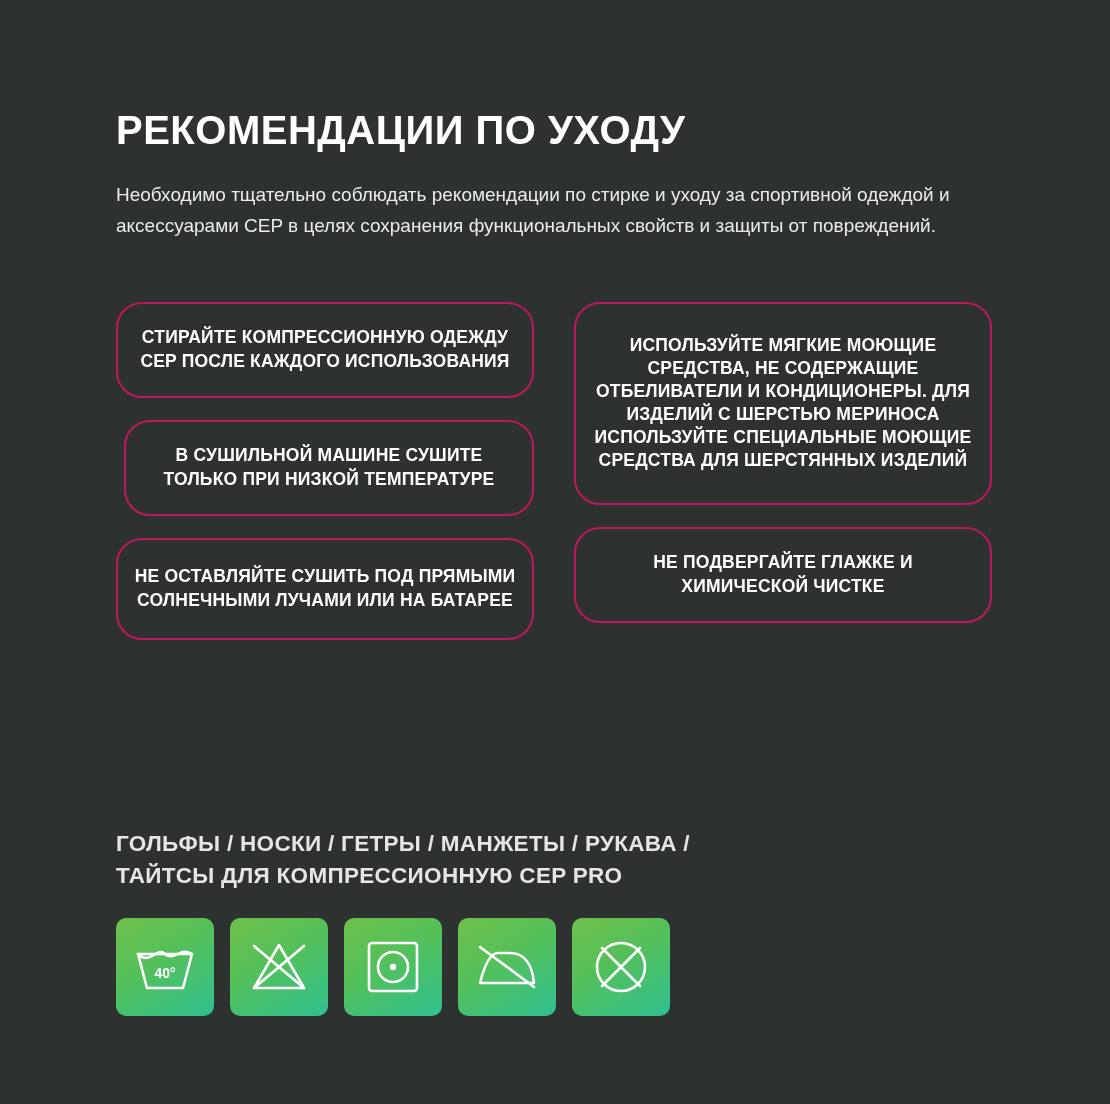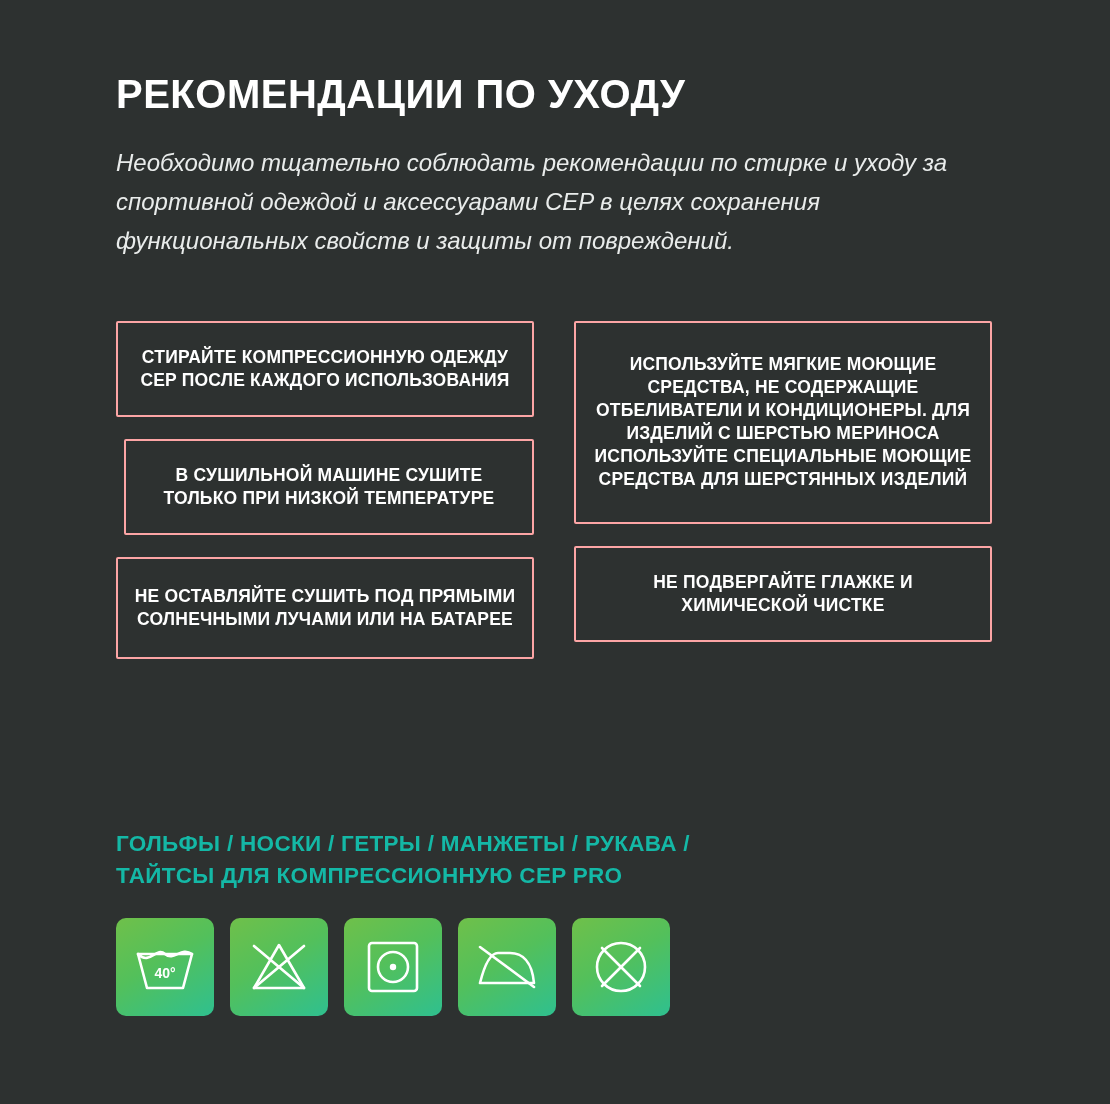--- a/index.html
+++ b/index.html
@@ -21,53 +21,52 @@
     height: 1104px;
     box-sizing: border-box;
     padding: 0 116px;
   }
 
   .title {
     font-size: 40px;
     font-weight: bold;
     letter-spacing: 0.5px;
     margin: 0;
-    padding-top: 72px;
+    padding-top: 108px;
     line-height: 1.1;
     color: #ffffff;
   }
 
   .intro {
     margin: 0;
     padding-top: 28px;
-    font-size: 24px;
+    font-size: 19px;
     line-height: 1.62;
     color: #e9eceb;
     font-weight: 400;
     max-width: 880px;
-    font-style: italic;
   }
 
   .cards {
     position: relative;
     margin-top: 60px;
     display: flex;
     gap: 40px;
     align-items: flex-start;
   }
   .col {
     display: flex;
     flex-direction: column;
   }
   .col-left { width: 418px; }
   .col-right { width: 418px; }
 
   .card {
-    border: 2px solid #fca5a5;
-    border-radius: 2px;
+    border: 2px solid #be185d;
+    border-radius: 26px;
     box-sizing: border-box;
     display: flex;
     align-items: center;
     justify-content: center;
     text-align: center;
     font-weight: bold;
     font-size: 17.5px;
     line-height: 1.32;
     letter-spacing: 0.2px;
     padding: 14px 12px;
@@ -89,21 +88,21 @@
     position: absolute;
     left: 116px;
     top: 828px;
     width: 880px;
   }
   .footer-title {
     font-size: 22.5px;
     font-weight: bold;
     line-height: 1.42;
     letter-spacing: 0.3px;
-    color: #14b8a6;
+    color: #e5e5e5;
     margin: 0;
   }
 
   .symbols {
     display: flex;
     gap: 16px;
     margin-top: 26px;
   }
   .symbol {
     width: 98px;

